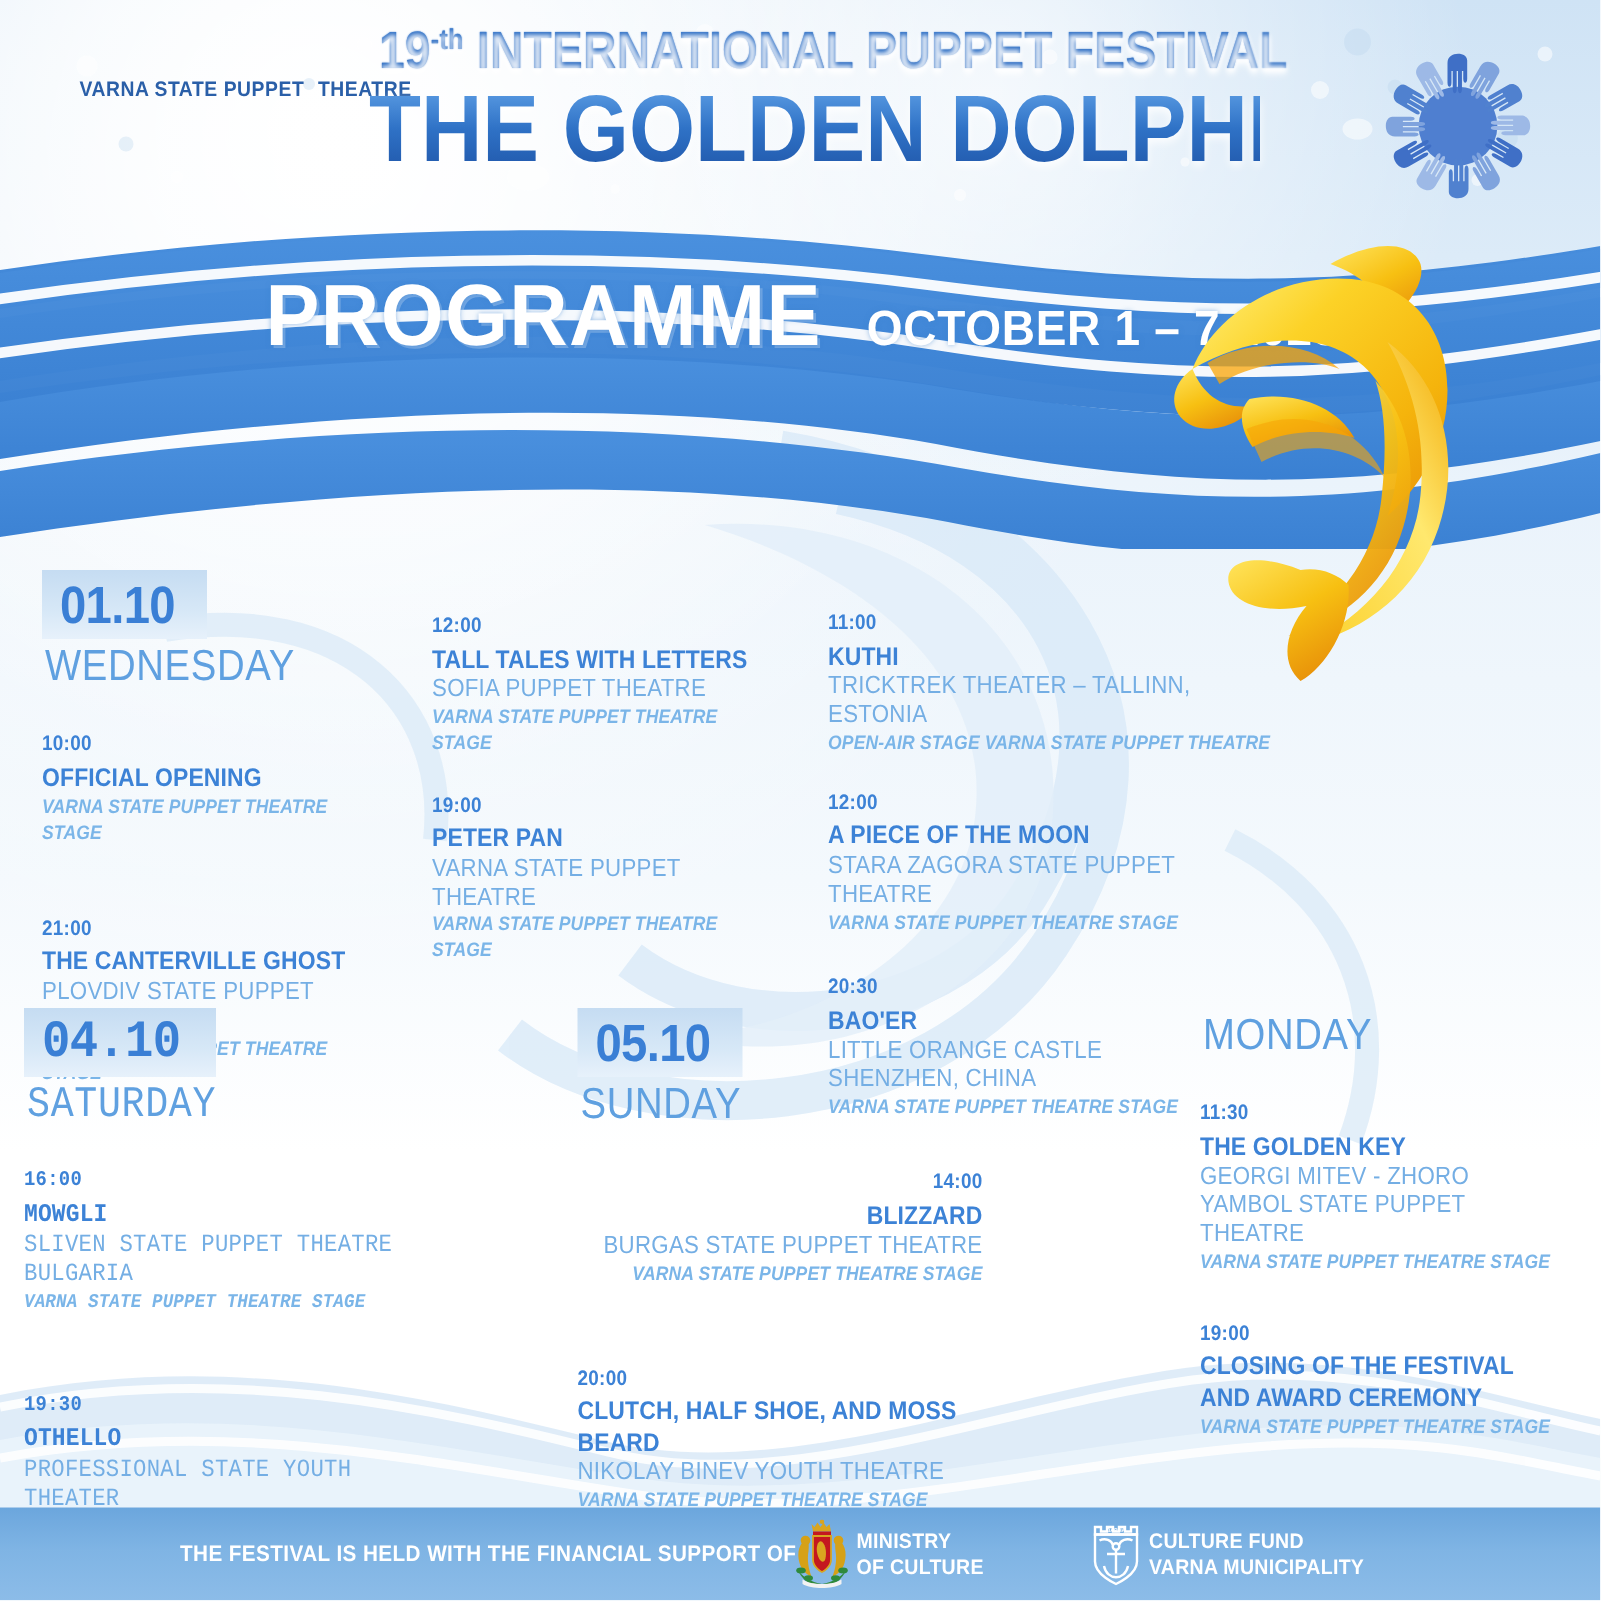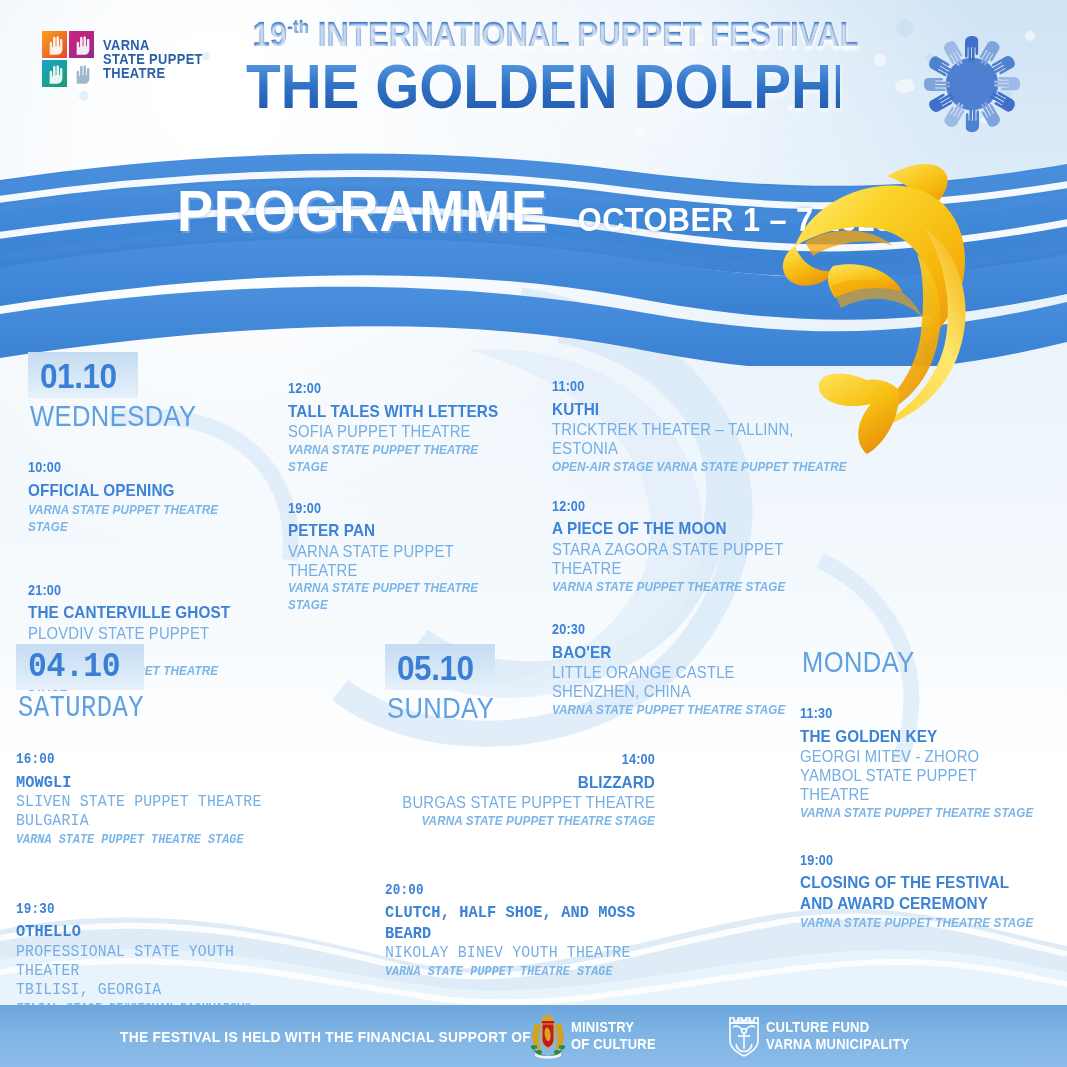--- a/index.html
+++ b/index.html
@@ -20,21 +20,21 @@
   
   #header{position:absolute;left:0;top:0;width:1067px;height:150px;z-index:20;}
   #logo{position:absolute;left:42px;top:28px;width:170px;height:62px;display:flex;align-items:center;gap:9px;}
   #logo .sq{width:56px;height:56px;display:grid;grid-template-columns:1fr 1fr;grid-template-rows:1fr 1fr;gap:1.5px;}
   #logo .cell{position:relative;overflow:hidden;}
   #logo .c1{background:linear-gradient(135deg,#f7a21b,#e8442e);}
   #logo .c2{background:linear-gradient(135deg,#d3247c,#8e2a8c);}
   #logo .c3{background:linear-gradient(135deg,#1aa3c8,#1b9e6b);}
   #logo .c4{background:#ffffff;}
   #logo .cell svg{position:absolute;left:0;top:0;width:100%;height:100%;}
-  #logo .ltxt{display:flex;flex-direction:column;justify-content:center;line-height:1.02;}
+  #logo .ltxt{display:flex;flex-direction:row;justify-content:center;line-height:1.02;}
   #logo .ltxt span{
     font-family:"Liberation Sans", sans-serif;font-weight:bold;
     color:#2a5fa8;font-size:14px;letter-spacing:.4px;
     transform:scaleX(.92);transform-origin:left center;white-space:nowrap;
   }
 
   #titleblock{position:absolute;left:213px;top:14px;width:660px;text-align:center;}
   #line1{
     font-weight:bold;font-size:35px;letter-spacing:.2px;color:#2f6fc4;
     transform:scaleX(.88);transform-origin:center top;white-space:nowrap;
@@ -65,21 +65,21 @@
   }
   #progtitle .pt2{
     font-weight:bold;font-size:33px;color:#ffffff;line-height:1;margin-top:4px;
     transform:scaleX(.93);transform-origin:center;display:inline-block;
     text-shadow:0 0 4px rgba(60,130,205,.5);letter-spacing:.5px;
   }
   #dolphin{position:absolute;left:775px;top:158px;width:240px;height:300px;z-index:24;}
 
   
   #schedule{position:absolute;left:0;top:352px;width:1067px;height:630px;z-index:18;}
-  .day{position:absolute;}
+  .day{position:absolute;margin-top:28px;}
   .dayhead{position:relative;margin-bottom:8px;}
   .datebadge{
     display:inline-block;position:relative;
     padding:6px 13px 5px 12px;
     background:linear-gradient(180deg,#c5dcf2 0%, #d7e8f7 60%, #e7f1fb 100%);
   }
   .datebadge .dnum{
     font-weight:bold;font-size:35px;line-height:1;color:#3a7fd5;
     transform:scaleX(.9);transform-origin:left center;display:inline-block;
     letter-spacing:-.5px;
@@ -427,21 +427,21 @@
           <span class="dnum">05.10</span>
         </div>
         <span class="dayname">SUNDAY</span>
       </div>
       <div class="event" style="margin-top:28px;text-align:right;">
         <span class="etime">14:00</span>
         <span class="etitle">BLIZZARD</span>
         <span class="etroupe">BURGAS STATE PUPPET THEATRE</span>
         <span class="evenue">VARNA STATE PUPPET THEATRE STAGE</span>
       </div>
-      <div class="event" style="margin-top:52px;font-family:Liberation Mono, monospace;">
+      <div class="event" style="margin-top:52px;">
         <span class="etime">20:00</span>
         <span class="etitle">CLUTCH, HALF SHOE, AND MOSS BEARD</span>
         <span class="etroupe">NIKOLAY BINEV YOUTH THEATRE</span>
         <span class="evenue">VARNA STATE PUPPET THEATRE STAGE</span>
       </div>
     </div>
 
     <div class="day" style="left:800px;top:292px;width:265px;">
       <div class="dayhead">
         <span class="dayname">MONDAY</span>

